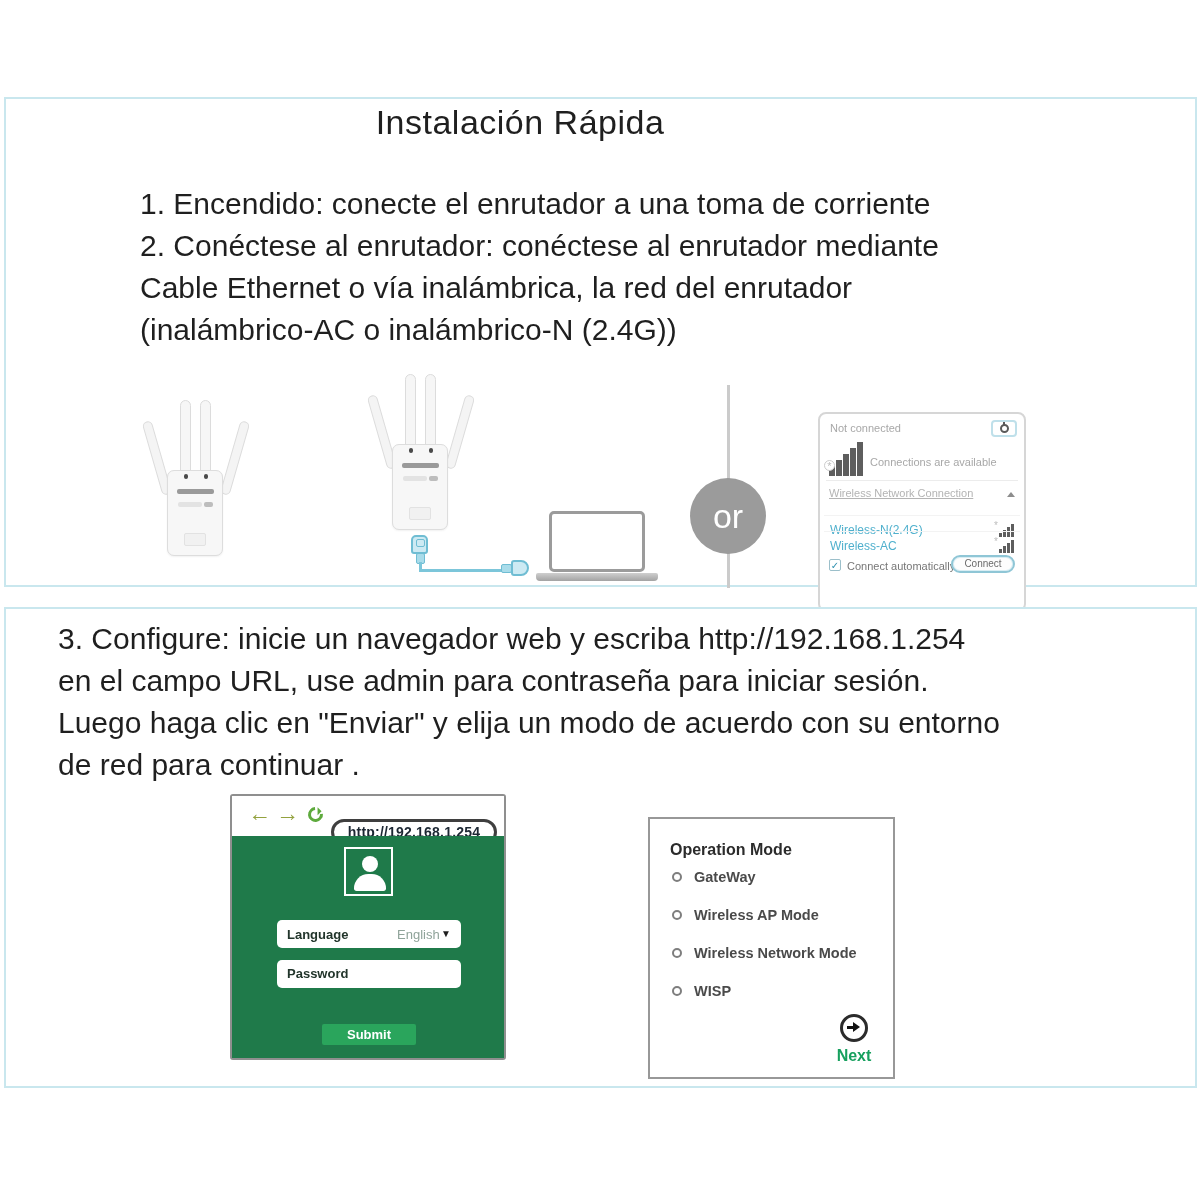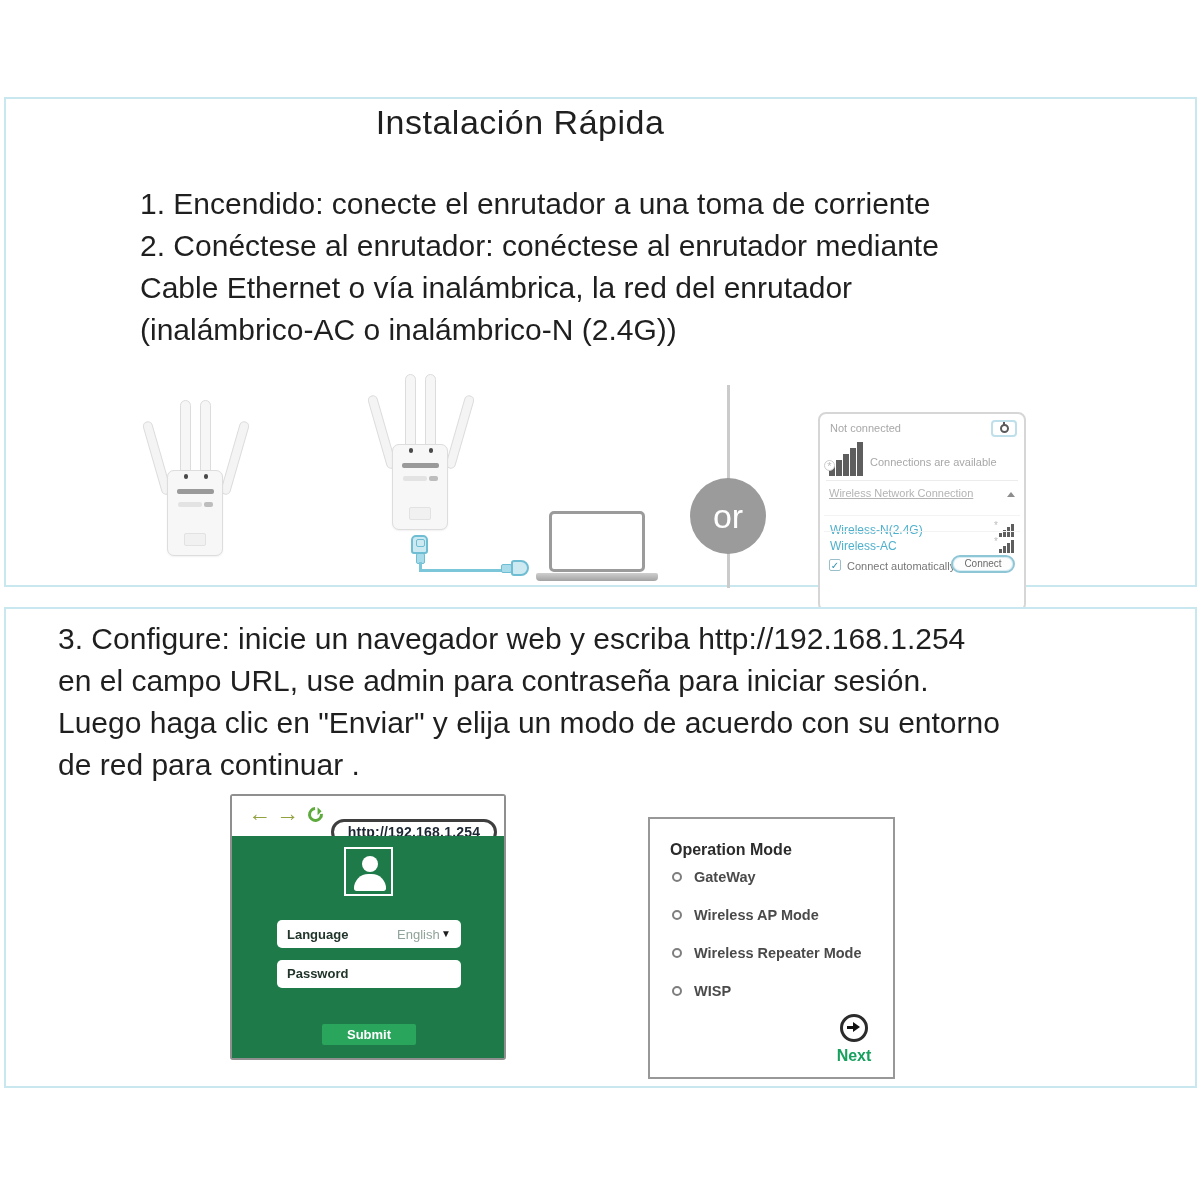--- a/index.html
+++ b/index.html
@@ -294,21 +294,21 @@
     <div class="op-item" style="top:50px;">
       <span class="op-radio"></span>
       <span class="op-label">GateWay</span>
     </div>
     <div class="op-item" style="top:88px;">
       <span class="op-radio"></span>
       <span class="op-label">Wireless AP Mode</span>
     </div>
     <div class="op-item" style="top:126px;">
       <span class="op-radio"></span>
-      <span class="op-label">Wireless Repeater Mode</span>
+      <span class="op-label">Wireless Network Mode</span>
     </div>
     <div class="op-item" style="top:164px;">
       <span class="op-radio"></span>
       <span class="op-label">WISP</span>
     </div>
 
     <div class="next-btn">
       <div class="next-arrow"></div>
     </div>
     <div class="next-label">Next</div>

